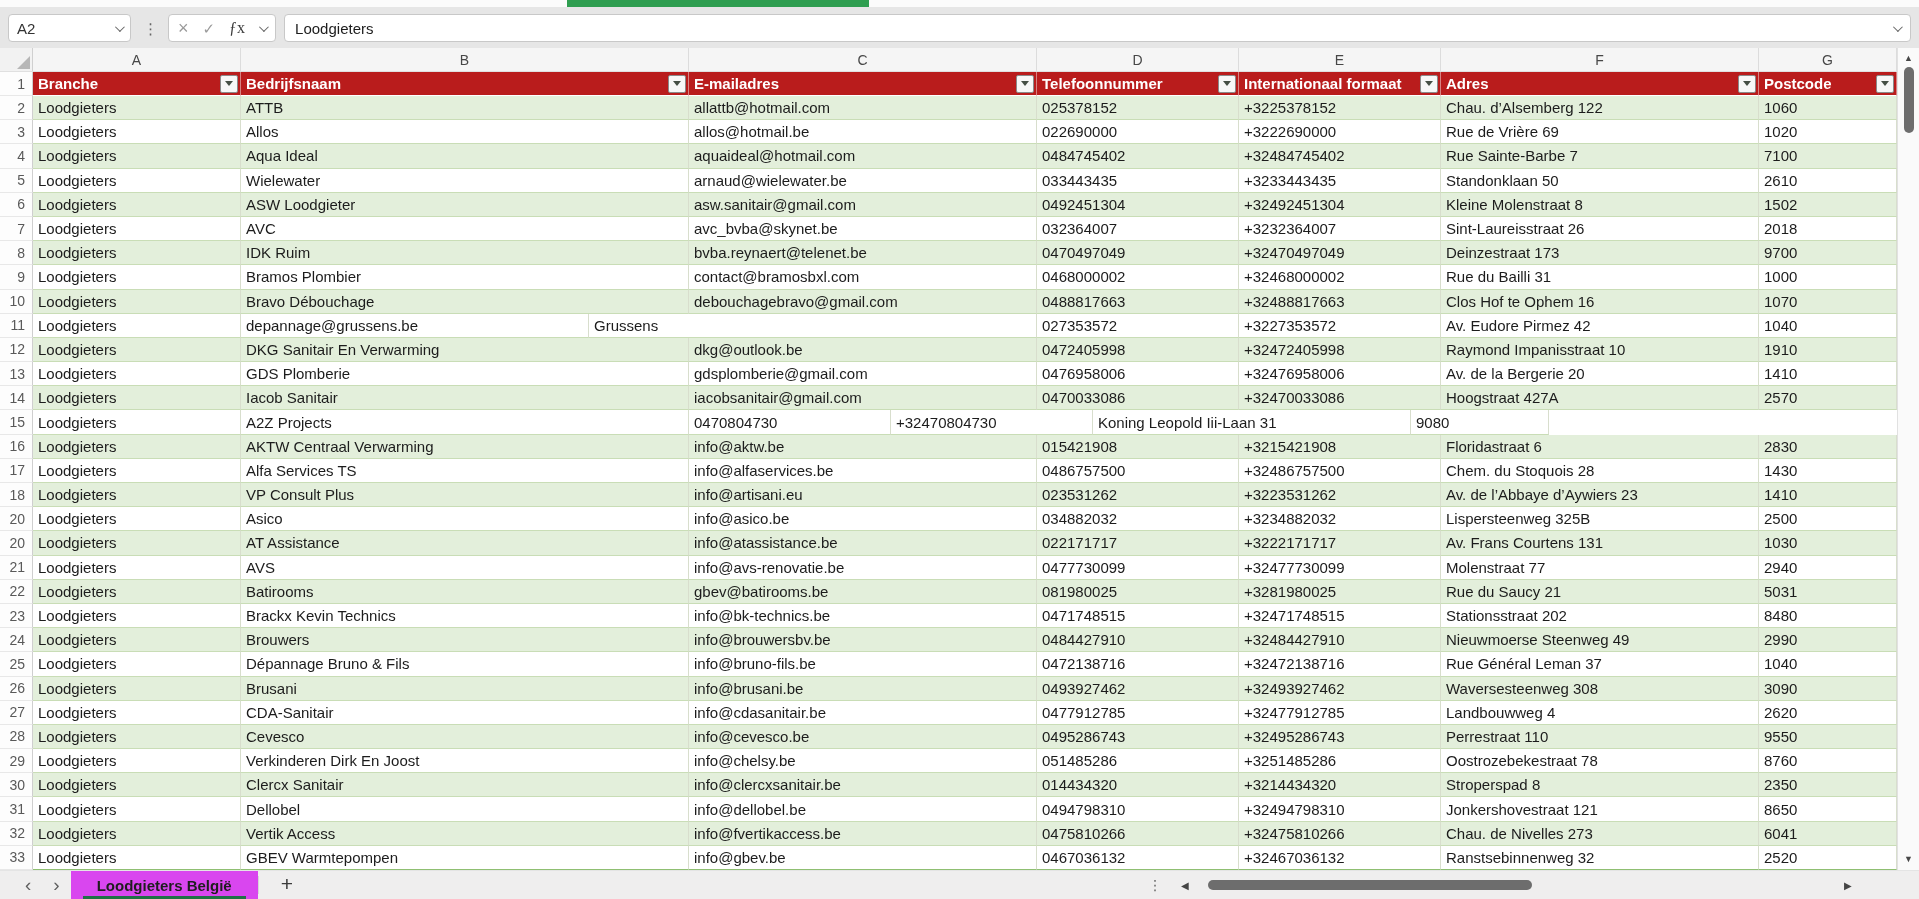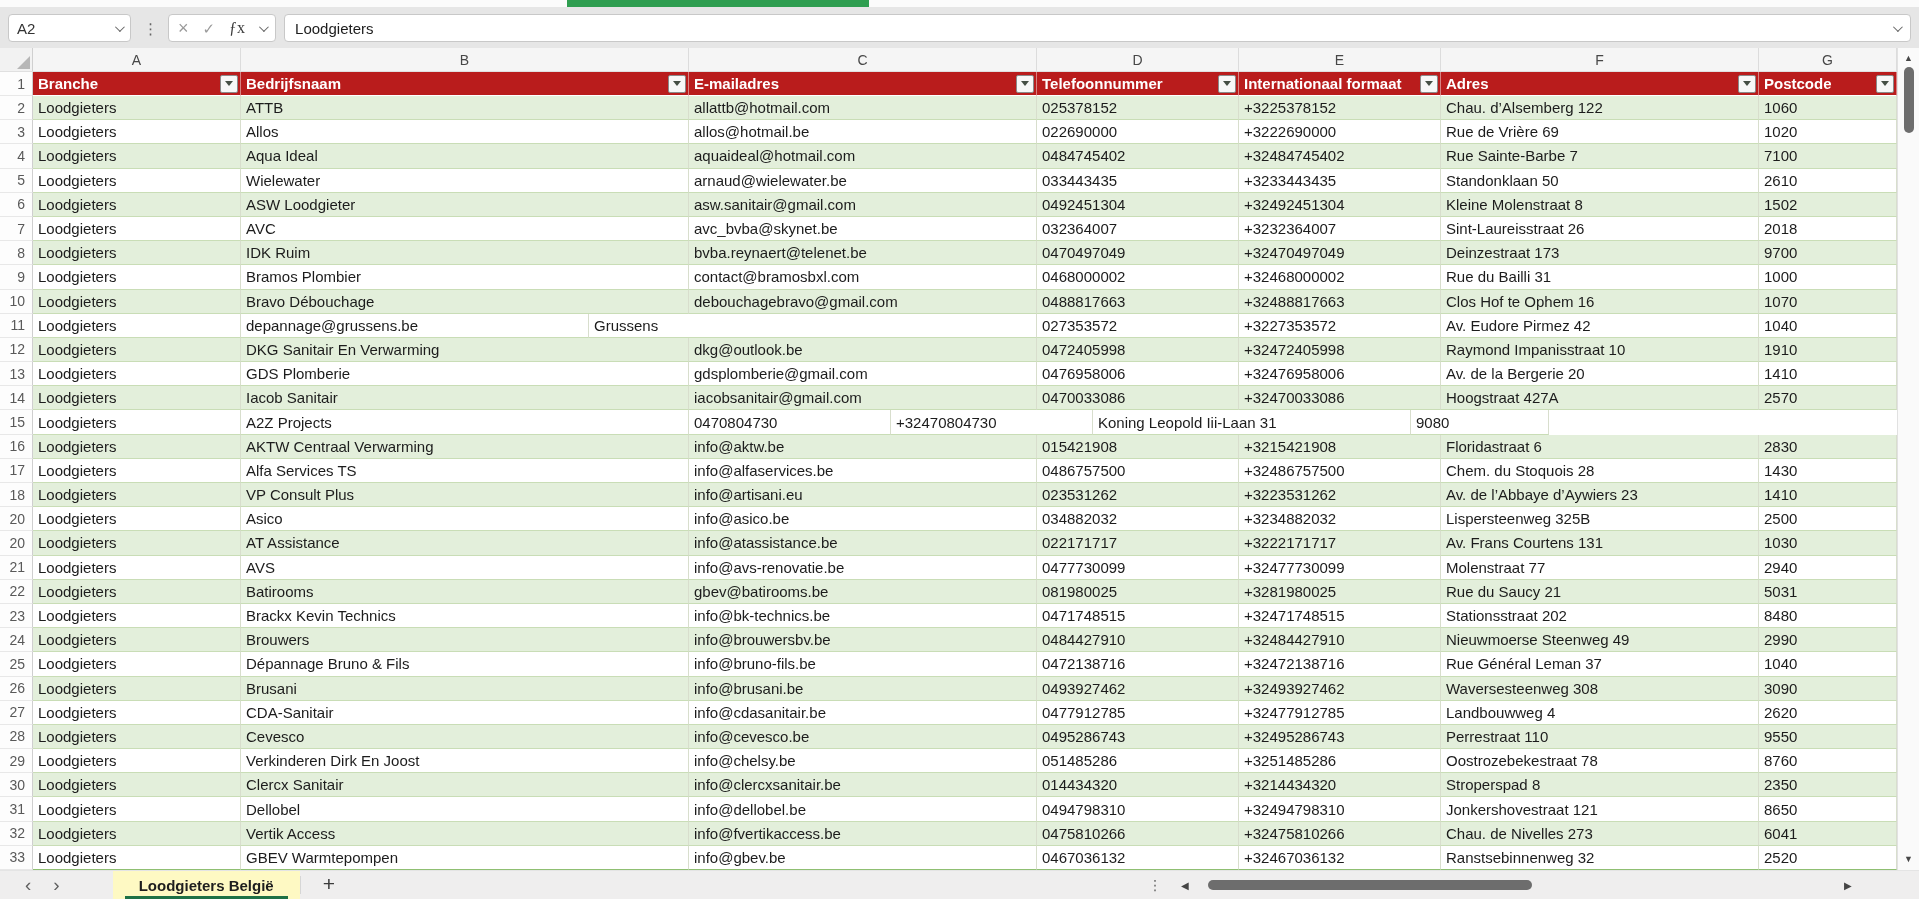--- a/index.html
+++ b/index.html
@@ -51,21 +51,21 @@
   .vscroll { width:22px; flex:none; background:#fafafa; border-left:1px solid #e1e1e1; display:flex; flex-direction:column; align-items:center; }
   .sarrow { color:#474747; font-size:9px; line-height:1; margin:6px 0 4px 0; flex:none; }
   .vthumb { width:10px; height:66px; background:#6d6d6d; border-radius:5px; flex:none; }
   .vspacer { flex:1; }
   .vscroll .sarrow:last-child { margin:4px 0 6px 0; }
 
   
   .tabbar { height:29px; flex:none; background:#efeeee; display:flex; align-items:stretch; position:relative; border-top:1px solid #e4e4e4; }
   .tnav { color:#5f5f5f; font-size:19px; line-height:27px; padding:0 11px; }
   .tnav.first { margin-left:14px; }
-  .tab { background:#fef9c3; display:flex; align-items:center; padding:0 26px; position:relative; margin-left:42px; }
+  .tab { background:#d946ef; display:flex; align-items:center; padding:0 26px; position:relative; }
   .tab span { font-size:15px; font-weight:600; color:#1e1e1e; }
   .tab-underline { position:absolute; left:12px; right:12px; bottom:0; height:3px; background:#1e7145; }
   .tab-divider { width:1px; background:#d6d6d6; margin:5px 0; }
   .add-sheet { color:#3b3b3b; font-size:21px; line-height:26px; padding:0 22px; }
   .hdots { position:absolute; left:1148px; top:0; bottom:0; display:flex; align-items:center; color:#666; font-size:14px; }
   .harrow { position:absolute; top:0; bottom:0; display:flex; align-items:center; color:#454545; font-size:10px; }
   .harrow.left { left:1181px; }
   .harrow.right { left:1844px; }
   .hthumb { position:absolute; left:1208px; width:324px; top:50%; margin-top:-5px; height:10px; background:#6d6d6d; border-radius:5px; }
 </style>

